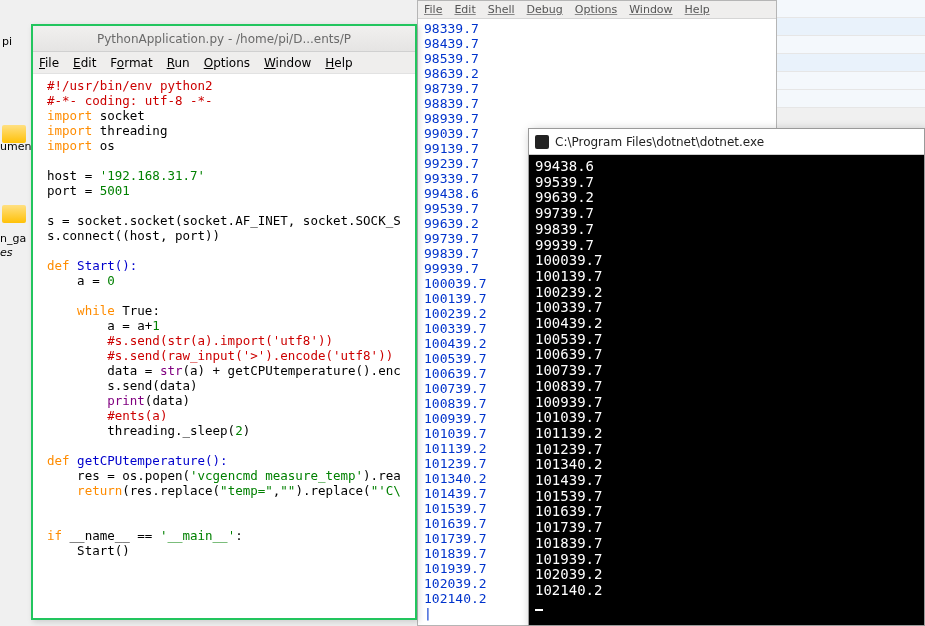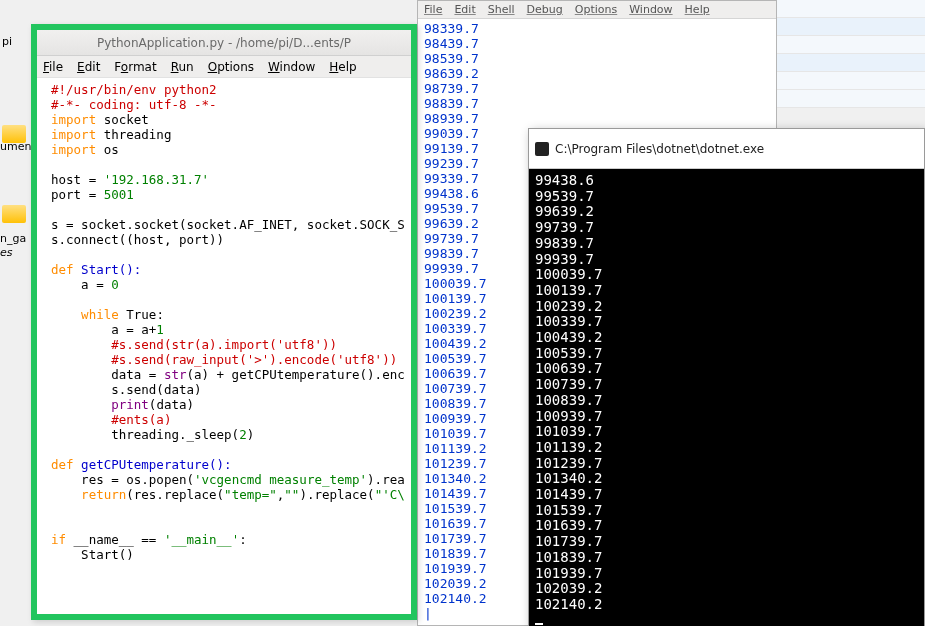--- a/index.html
+++ b/index.html
@@ -23,21 +23,21 @@
     background: linear-gradient(#ffe082,#ffc107);
     border-radius: 2px;
   }
 
   
   .idle-window {
     position: absolute;
     left: 31px; top: 24px;
     width: 386px; height: 596px;
     background: #efeeed;
-    border: 6px solid #22c55e;
+    border: 2px solid #22c55e;
     box-shadow: 2px 2px 6px rgba(0,0,0,0.15);
   }
   .idle-titlebar {
     height: 26px;
     background: linear-gradient(#f1f0ef,#e5e4e3);
     color: #6a6a6a;
     text-align: center;
     line-height: 26px;
     font-size: 12px;
     border-bottom: 1px solid #d0d0d0;
@@ -111,21 +111,21 @@
   
   .dotnet-window {
     position: absolute;
     left: 528px; top: 128px;
     width: 397px; height: 498px;
     background: #000;
     border: 1px solid #9a9a9a;
     box-shadow: 3px 3px 10px rgba(0,0,0,0.3);
   }
   .dotnet-titlebar {
-    height: 40px;
+    height: 26px;
     background: #fff;
     border-bottom: 1px solid #ccc;
     display: flex;
     align-items: center;
     gap: 6px;
     padding: 0 6px;
     font-size: 12px;
     color: #222;
   }
   .dotnet-icon {

